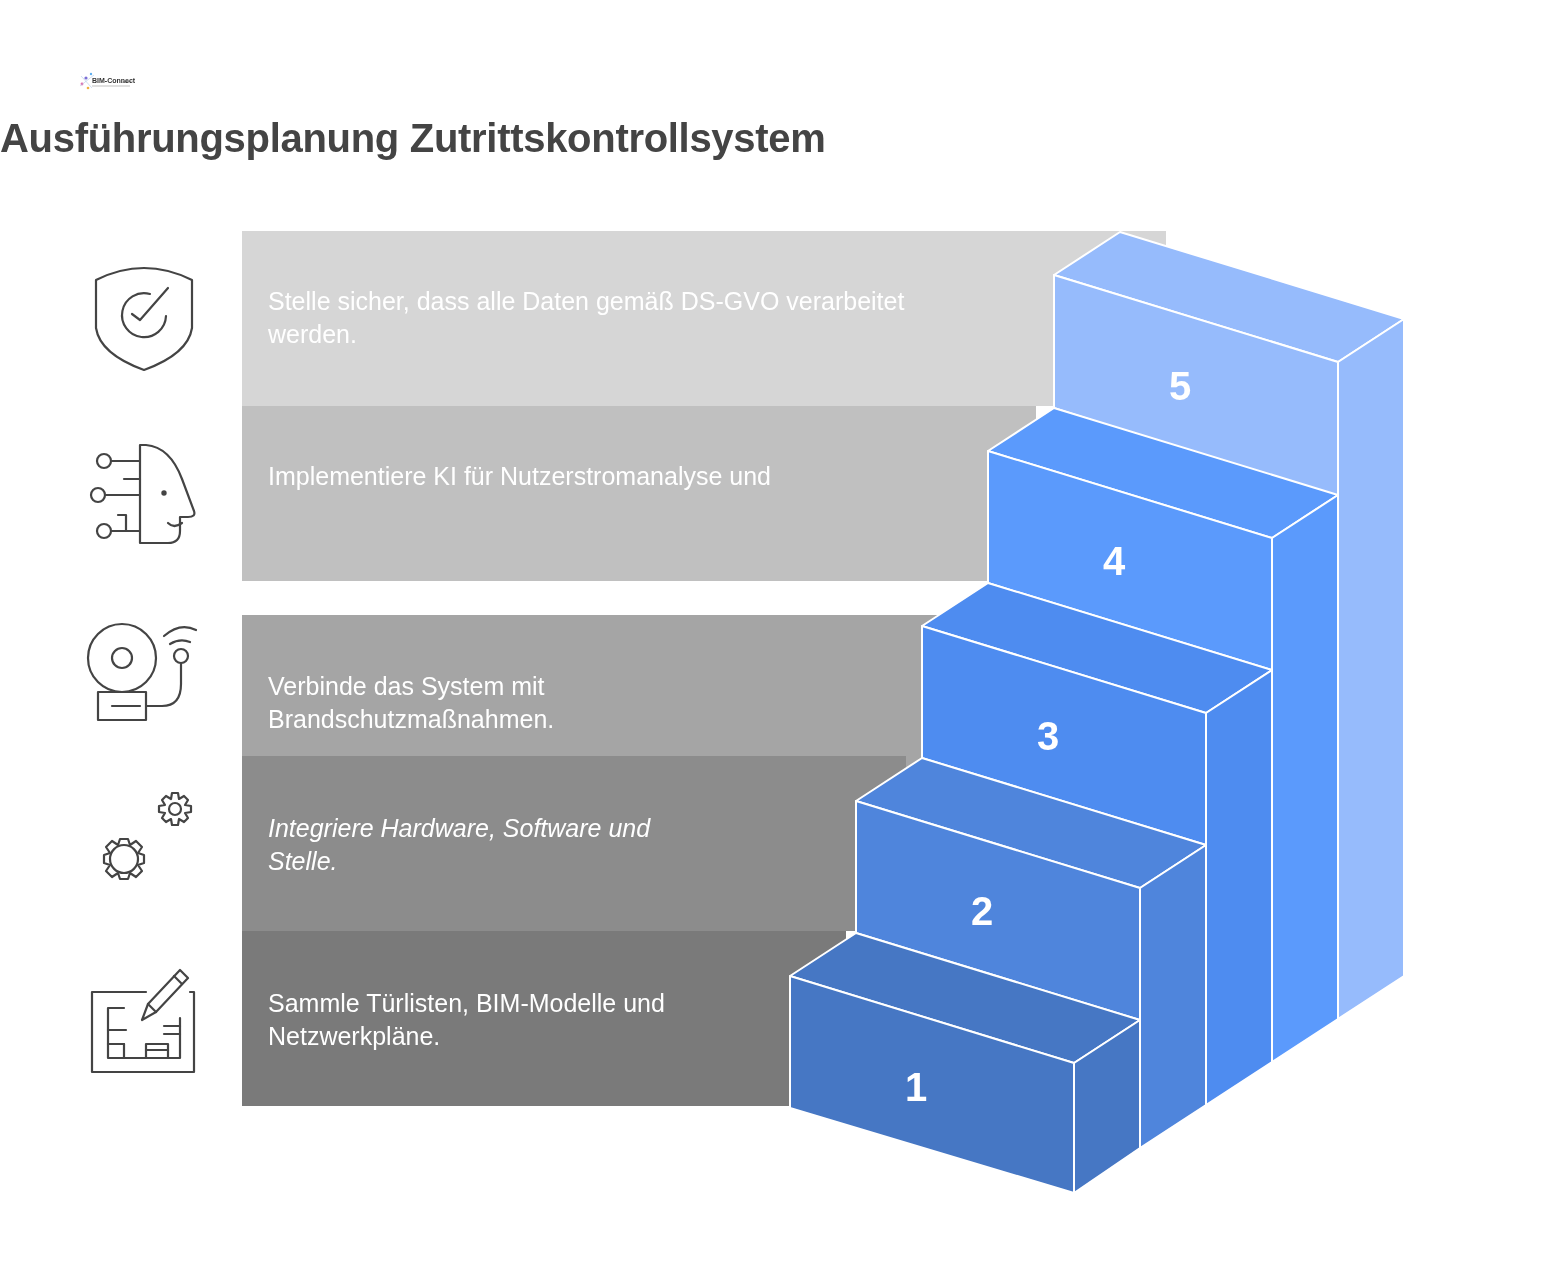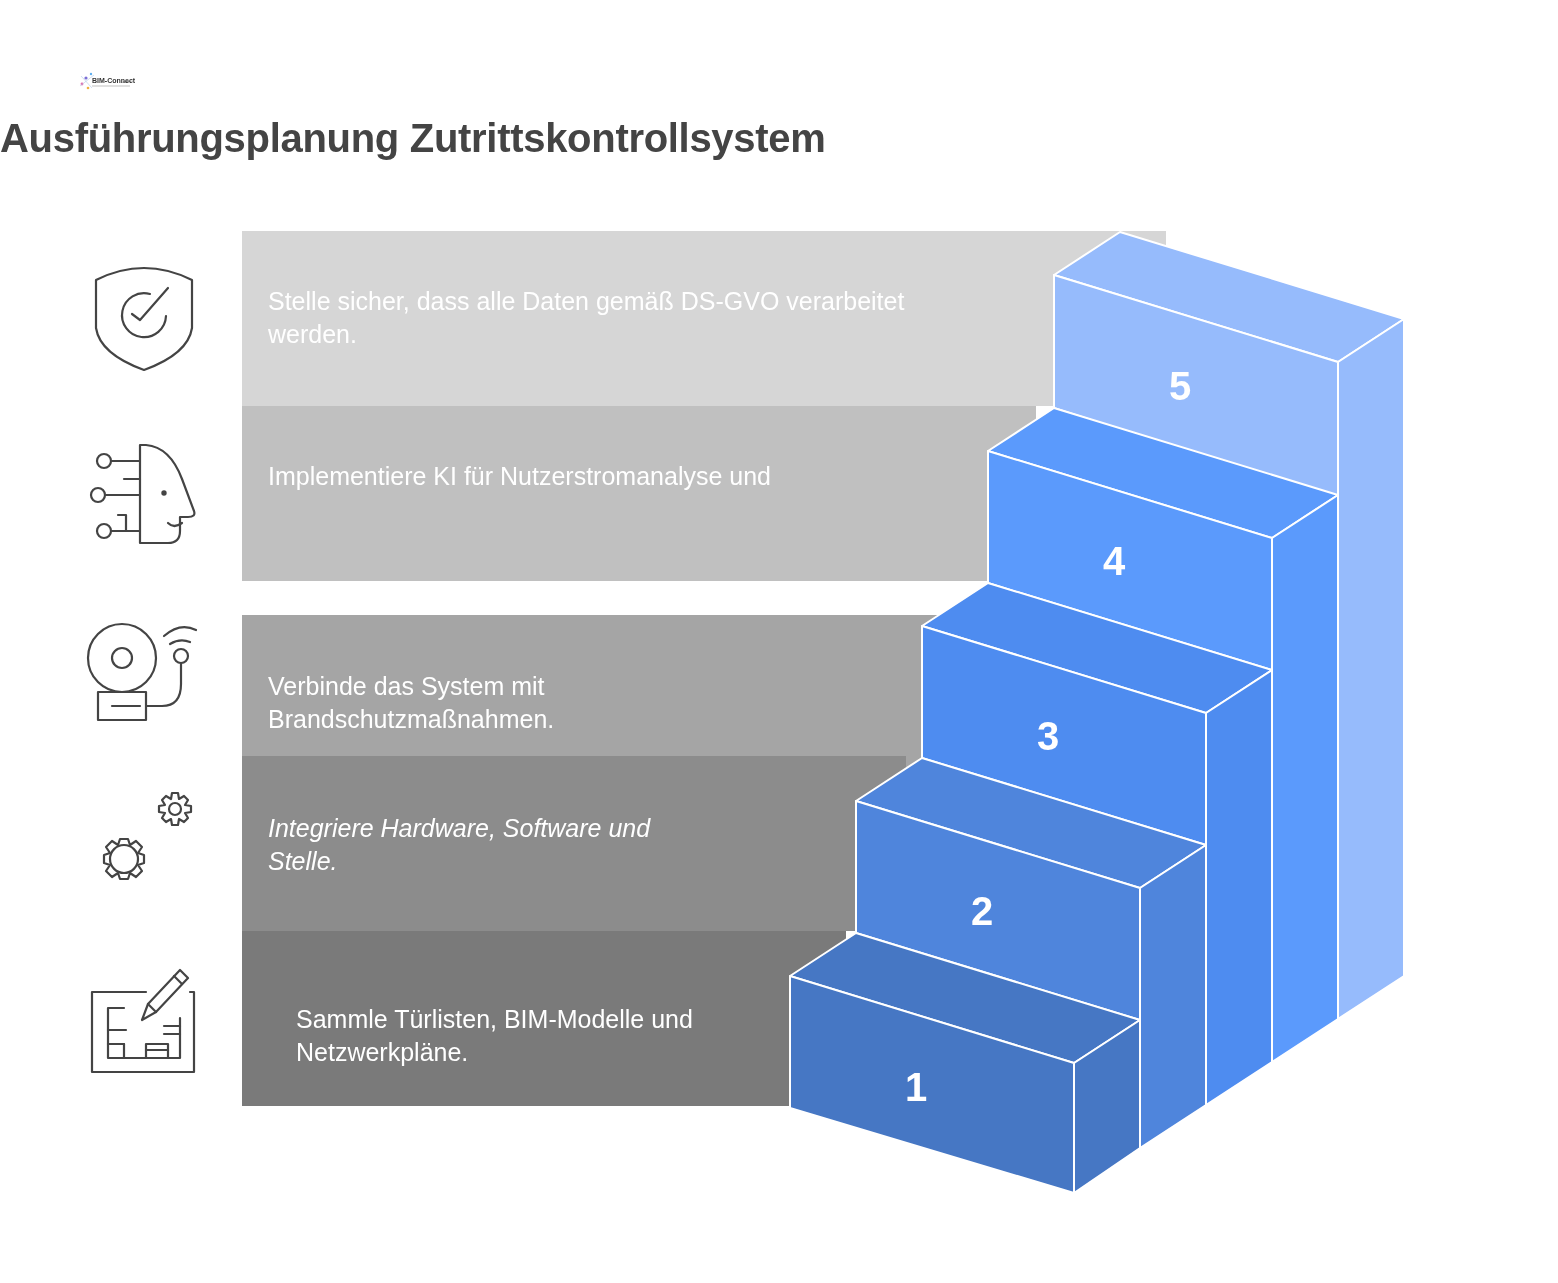--- a/index.html
+++ b/index.html
@@ -52,21 +52,21 @@
     <div>Brandschutzmaßnahmen.</div>
   </div>
 </div>
 <div class="band" style="top:756px; width:620px; background:#8c8c8c;font-style:italic;">
   <div class="band-text" style="top:56px;">
     <div>Integriere Hardware, Software und</div>
     <div>Stelle.</div>
   </div>
 </div>
 <div class="band" style="top:931px; width:560px; background:#7a7a7a;">
-  <div class="band-text" style="top:72px;margin-left:28px;">
+  <div class="band-text" style="top:56px;">
     <div>Sammle Türlisten, BIM-Modelle und</div>
     <div>Netzwerkpläne.</div>
   </div>
 </div>
 
 <div class="icon" style="top:258px;">
   <svg width="120" height="120" viewBox="0 0 120 120" fill="none" stroke="#444" stroke-width="2.2" stroke-linecap="round" stroke-linejoin="round">
     <path d="M12 22 Q60 -2 108 22 L108 70 Q104 96 60 112 Q16 96 12 70 Z"></path>
     <path d="M66 36 A22 22 0 1 0 82 58"></path>
     <path d="M48 56 L56 62 L84 30"></path>

